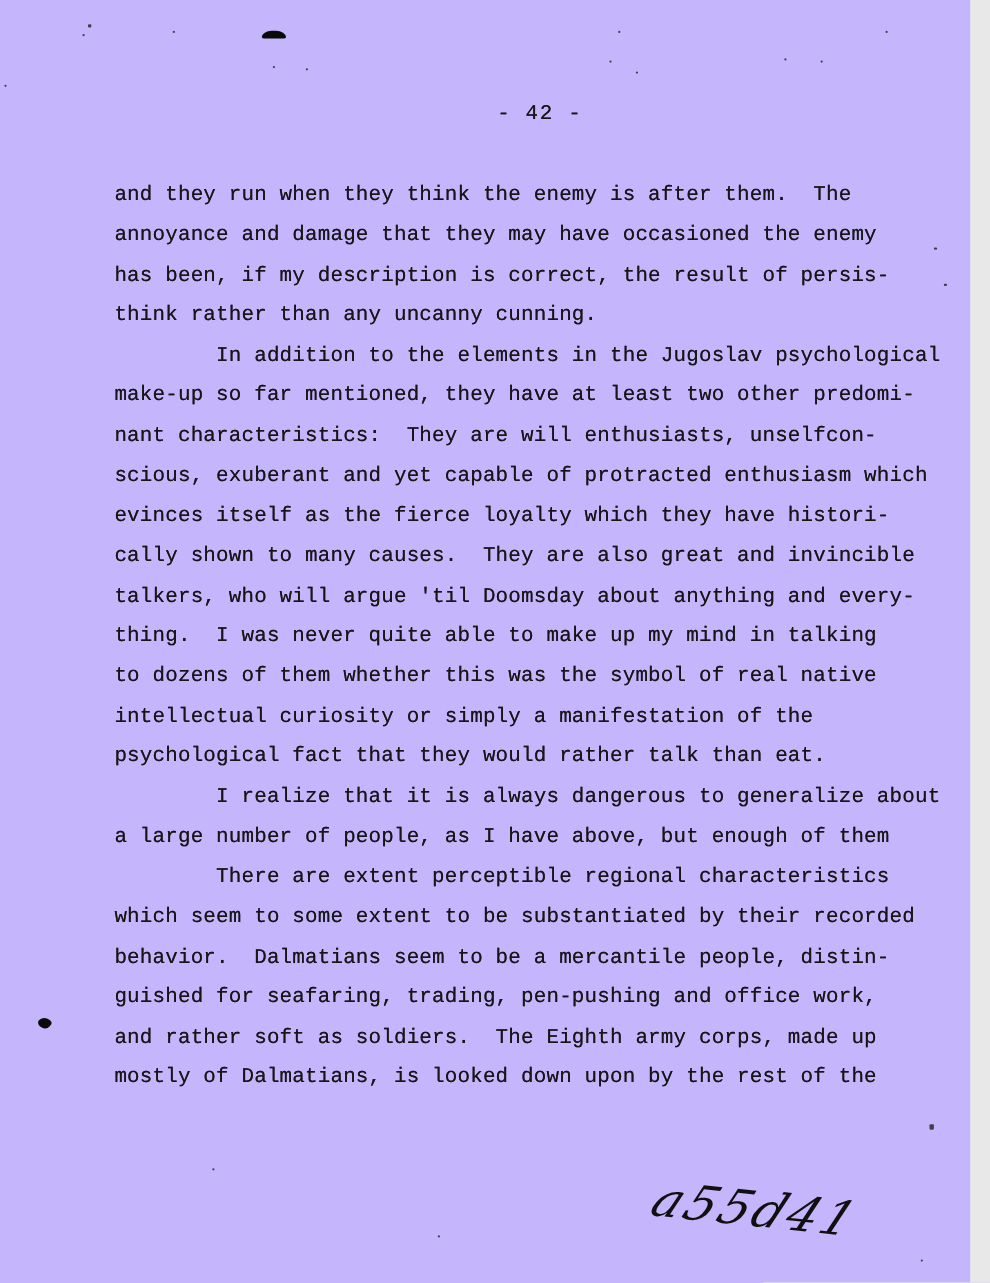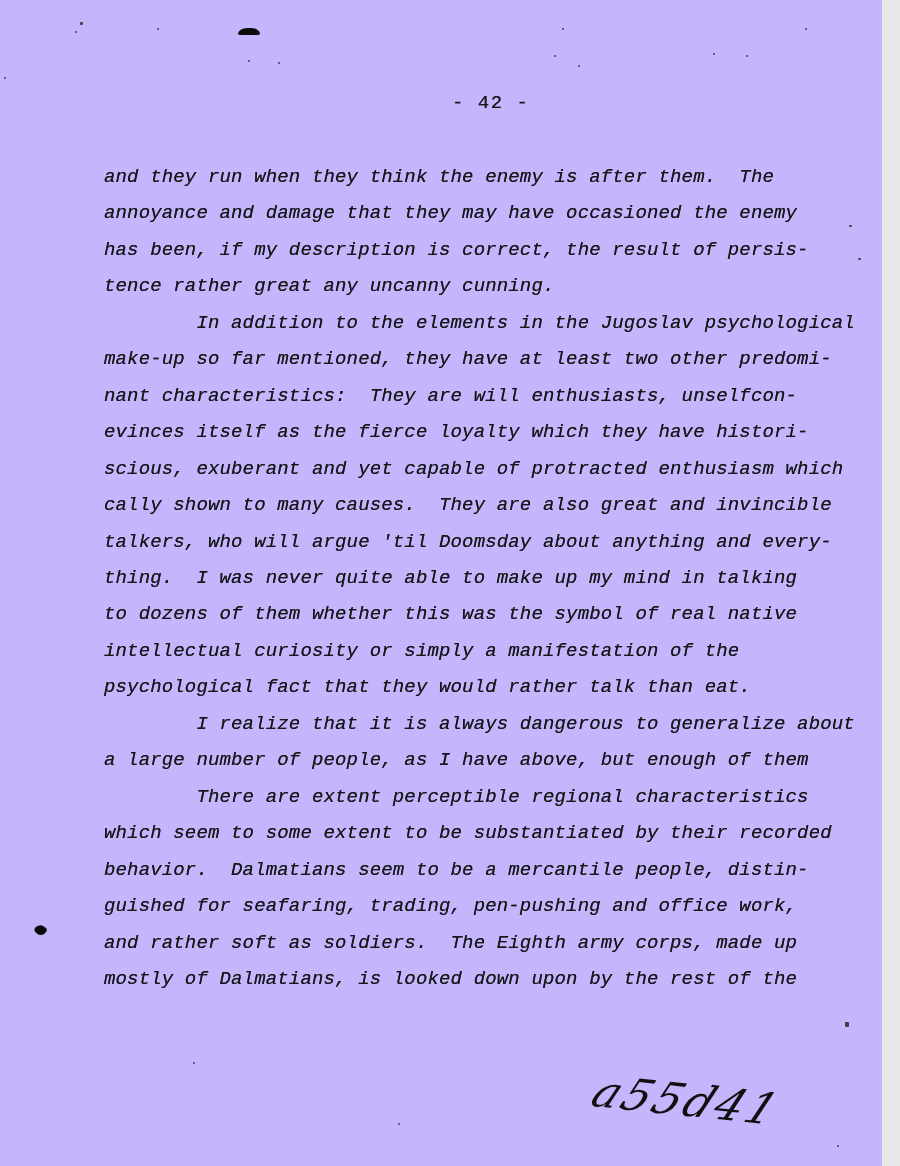--- a/index.html
+++ b/index.html
@@ -23,21 +23,20 @@
     font-size: 19px;
     letter-spacing: 1.5px;
     white-space: pre;
     text-shadow: 0 0 0.6px rgba(10,10,10,0.75);
   }
   .typed-lines {
     position: absolute;
     left: 104px;
     top: 159px;
     width: 760px;
-    font-style: italic;
   }
   .typed-lines .line {
     white-space: pre;
     font-size: 19px;
     line-height: 36.45px;
     letter-spacing: 0.15px;
     text-shadow: 0 0 0.6px rgba(10,10,10,0.75);
   }
   .handwritten-note {
     position: absolute;
@@ -84,26 +83,26 @@
 <body>
 
 <div class="page">
 
   <div class="page-number">- 42 -</div>
 
   <div class="typed-lines">
     <div class="line">and they run when they think the enemy is after them.  The</div>
     <div class="line">annoyance and damage that they may have occasioned the enemy</div>
     <div class="line">has been, if my description is correct, the result of persis-</div>
-    <div class="line">tence rather great any uncanny cunning.</div>
+    <div class="line">think rather than any uncanny cunning.</div>
     <div class="line">        In addition to the elements in the Jugoslav psychological</div>
     <div class="line">make-up so far mentioned, they have at least two other predomi-</div>
     <div class="line">nant characteristics:  They are will enthusiasts, unselfcon-</div>
+    <div class="line">scious, exuberant and yet capable of protracted enthusiasm which</div>
     <div class="line">evinces itself as the fierce loyalty which they have histori-</div>
-    <div class="line">scious, exuberant and yet capable of protracted enthusiasm which</div>
     <div class="line">cally shown to many causes.  They are also great and invincible</div>
     <div class="line">talkers, who will argue 'til Doomsday about anything and every-</div>
     <div class="line">thing.  I was never quite able to make up my mind in talking</div>
     <div class="line">to dozens of them whether this was the symbol of real native</div>
     <div class="line">intellectual curiosity or simply a manifestation of the</div>
     <div class="line">psychological fact that they would rather talk than eat.</div>
     <div class="line">        I realize that it is always dangerous to generalize about</div>
     <div class="line">a large number of people, as I have above, but enough of them</div>
     <div class="line">        There are extent perceptible regional characteristics</div>
     <div class="line">which seem to some extent to be substantiated by their recorded</div>

